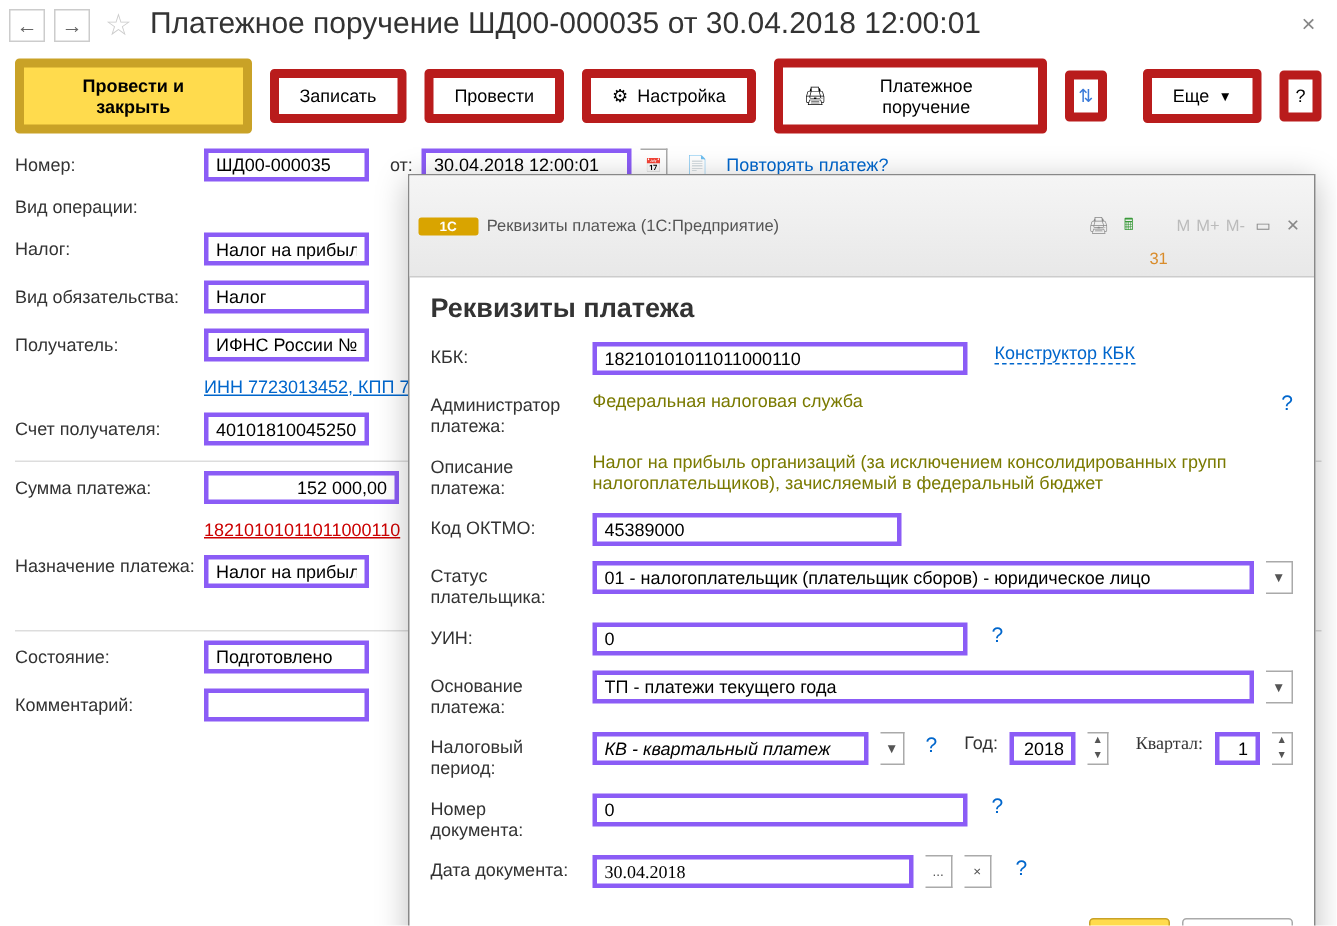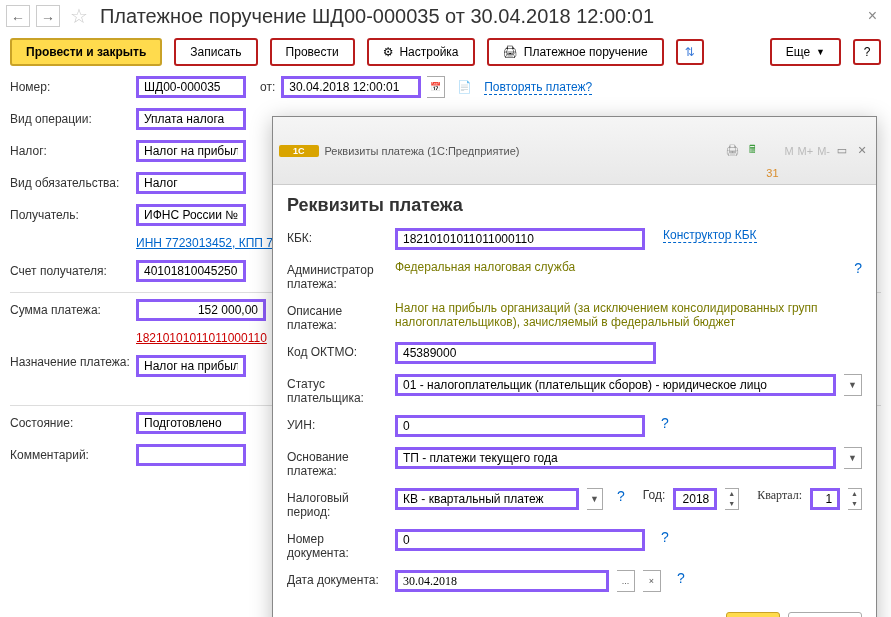--- a/index.html
+++ b/index.html
@@ -48,21 +48,21 @@
     cursor: pointer;
     padding: 0 8px;
   }
   .toolbar {
     display: flex;
     align-items: center;
     gap: 12px;
     padding: 6px 10px 10px 10px;
   }
   .btn {
-    border: 2px solid #b91c1c;
+    border: 6px solid #b91c1c;
     background: #fff;
     padding: 5px 14px;
     cursor: pointer;
     border-radius: 3px;
     display: inline-flex;
     align-items: center;
     gap: 6px;
     font-size: 12px;
   }
   .btn-primary {
@@ -278,21 +278,20 @@
     <input type="text" style="width: 110px;" value="ШД00-000035">
     <span style="margin-left:8px;">от:</span>
     <input type="text" style="width: 140px;" value="30.04.2018 12:00:01">
     <span class="dd-btn">📅</span>
     <span style="margin-left:6px;color:#3a9a3a;">📄</span>
     <a class="link dotted" style="margin-left:6px;">Повторять платеж?</a>
   </div>
 
   <div class="row">
     <span class="lbl">Вид операции:</span>
-    <input type="text" style="width: 110px;" value="Уплата налога">
   </div>
 
   <div class="row">
     <span class="lbl">Налог:</span>
     <input type="text" style="width: 110px;" value="Налог на прибыль">
   </div>
 
   <div class="row">
     <span class="lbl">Вид обязательства:</span>
     <input type="text" style="width: 110px;" value="Налог">
@@ -381,21 +380,21 @@
       <span class="hint" style="margin-left:auto;">?</span>
     </div>
 
     <div class="mrow">
       <span class="mlbl">Описание платежа:</span>
       <span class="olive" style="flex:1;">Налог на прибыль организаций (за исключением консолидированных групп налогоплательщиков), зачисляемый в федеральный бюджет</span>
     </div>
 
     <div class="mrow">
       <span class="mlbl">Код ОКТМО:</span>
-      <input type="text" style="width: 261px;" value="45389000">
+      <input type="text" style="width: 206px;" value="45389000">
     </div>
 
     <div class="mrow">
       <span class="mlbl">Статус плательщика:</span>
       <input type="text" style="flex: 1 1 0%;" value="01 - налогоплательщик (плательщик сборов) - юридическое лицо">
         <span class="dd-btn">▼</span>
     </div>
 
     <div class="mrow">
       <span class="mlbl">УИН:</span>
@@ -404,21 +403,21 @@
     </div>
 
     <div class="mrow">
       <span class="mlbl">Основание платежа:</span>
       <input type="text" style="flex: 1 1 0%;" value="ТП - платежи текущего года">
         <span class="dd-btn">▼</span>
     </div>
 
     <div class="mrow">
       <span class="mlbl">Налоговый период:</span>
-      <input type="text" style="width: 204px;" value="КВ - квартальный платеж">
+      <input type="text" style="width: 204px; font-style: italic;" value="КВ - квартальный платеж">
         <span class="dd-btn">▼</span>
       <span class="hint" style="margin-left:6px;">?</span>
       <span style="margin-left:10px;">Год:</span>
       <input type="text" style="width: 44px; text-align: right;" value="2018">
         <span class="spinner-btns">
           <span>▲</span>
           <span>▼</span>
         </span>
       <span style="margin-left:10px;font-family:Liberation Serif, serif;">Квартал:</span>
       <input type="text" style="width: 30px; text-align: right;" value="1">

